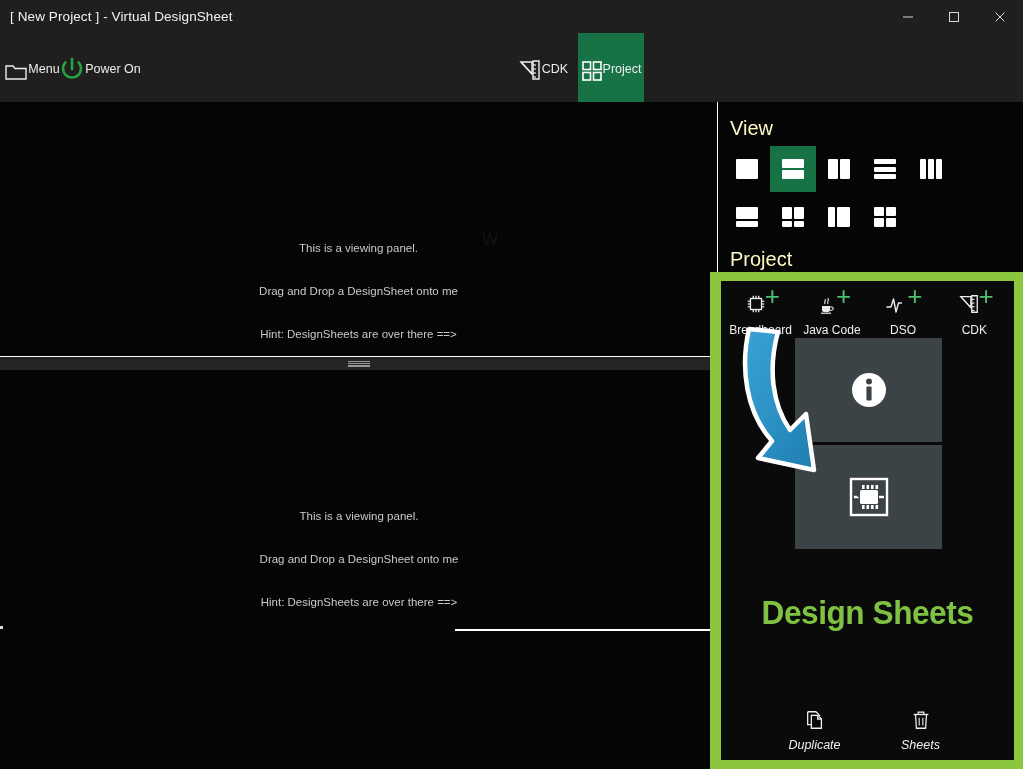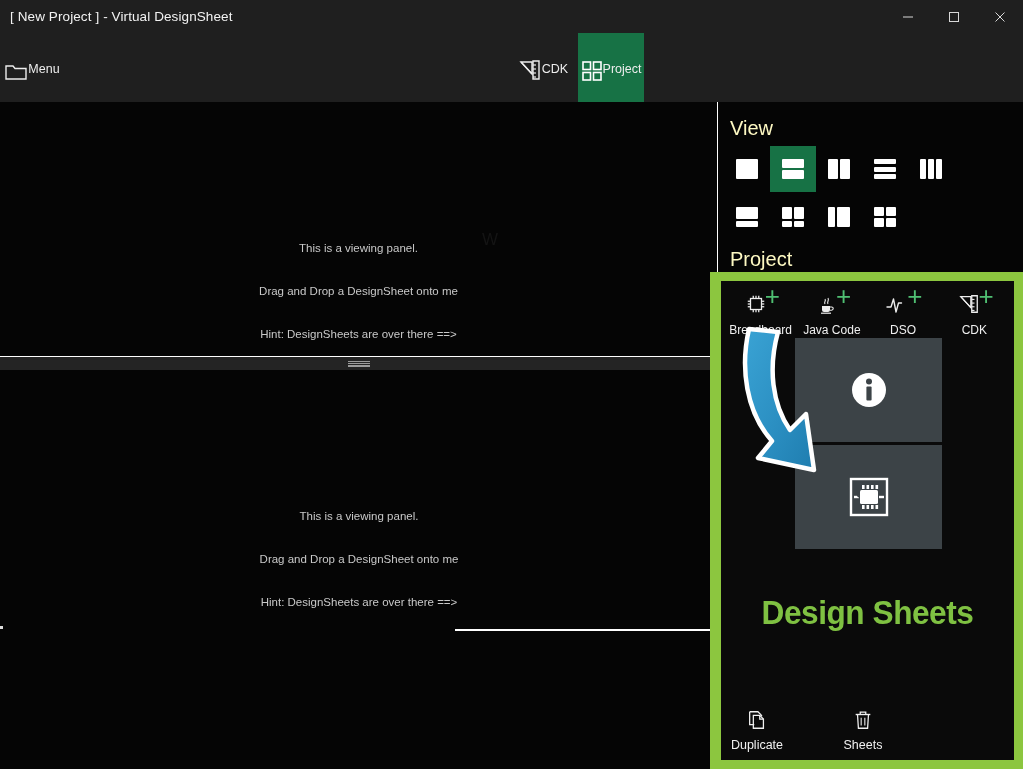--- a/index.html
+++ b/index.html
@@ -269,21 +269,23 @@
     font-family: "Liberation Sans Narrow", "Liberation Sans", sans-serif;
     letter-spacing: -0.5px;
     transform: scaleX(0.93);
   }
 
   #bottom-actions {
     position: absolute;
     bottom: 8px; left: 0;
     width: 100%;
     display: flex;
+    justify-content: center;
     gap: 34px;
+    font-style: italic;
   }
   .act-item {
     display: flex; flex-direction: column; align-items: center;
     width: 72px;
   }
   .act-label {
     font-size: 12.5px;
     color: #f0f0f0;
     margin-top: 3px;
   }
@@ -325,20 +327,29 @@
 
   <div class="tb-item" style="left:4px; width:56px;">
     <span class="tb-icon">
       <svg width="24" height="20" viewBox="0 0 24 20">
         <path d="M2 4 h7 l2 2.5 h11 V17 H2 Z" fill="none" stroke="#ededed" stroke-width="1.4"></path>
       </svg>
     </span>
     <span class="tb-label">Menu</span>
   </div>
 
+  <div class="tb-item" style="left:62px; width:76px;">
+    <span class="tb-icon">
+      <svg width="26" height="26" viewBox="0 0 26 26">
+        <path d="M6.4 6.4 a9 9 0 1 0 13.2 0" fill="none" stroke="#2aa13e" stroke-width="2.6" stroke-linecap="round"></path>
+        <line x1="13" y1="3" x2="13" y2="13" stroke="#2aa13e" stroke-width="2.6" stroke-linecap="round"></line>
+      </svg>
+    </span>
+    <span class="tb-label">Power On</span>
+  </div>
 
 
 
   <div class="tb-item" style="left:516px; width:54px;">
     <span class="tb-icon">
       <svg width="24" height="24" viewBox="0 0 24 24">
         <path d="M15 3 h6 v18 h-6 Z" fill="none" stroke="#ededed" stroke-width="1.4"></path>
         <g stroke="#ededed" stroke-width="1.2">
           <line x1="15" y1="7" x2="18" y2="7"></line>
             <line x1="15" y1="11" x2="18" y2="11"></line>

